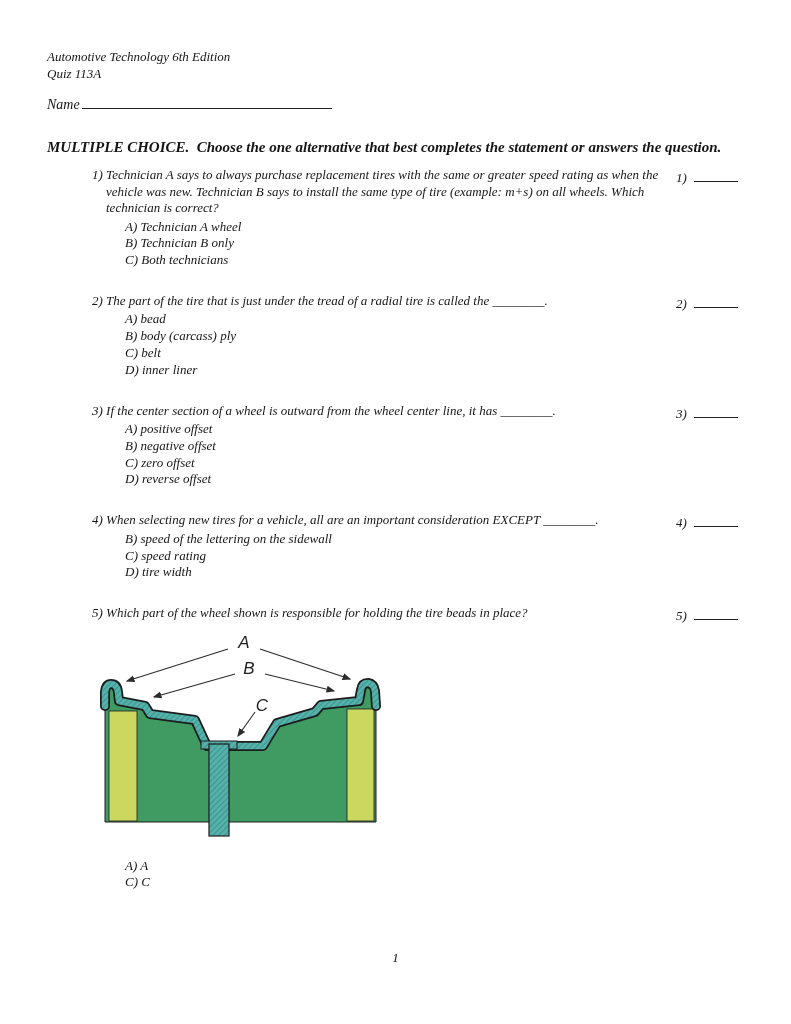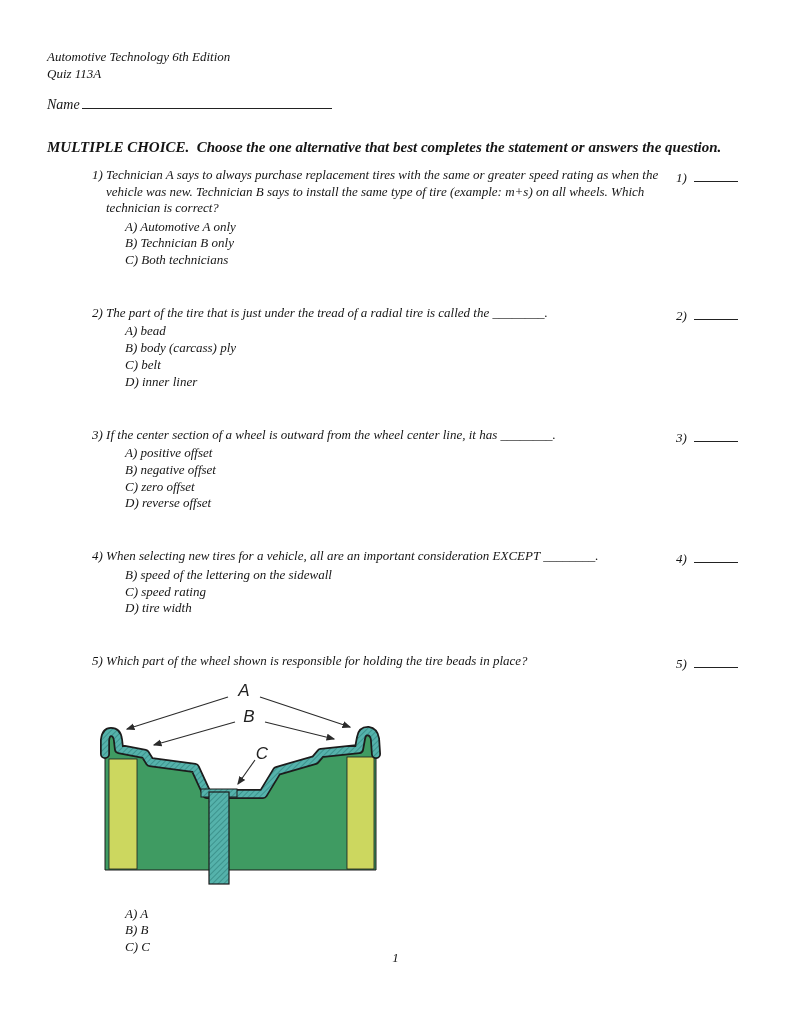--- a/index.html
+++ b/index.html
@@ -3,21 +3,21 @@
 <meta charset="utf-8">
 <style>
   html,body{margin:0;padding:0;}
   body{background:#ffffff;width:791px;height:1024px;overflow:hidden;
        font-family:"Liberation Serif","DejaVu Serif",serif;color:#151515;}
   .page{position:relative;width:791px;height:1024px;box-sizing:border-box;padding:48px 47px 0 47px;background:#fff;font-style:italic;}
   .header-line{font-size:13px;line-height:17px;}
   .name-row{margin-top:13px;font-size:14px;}
   .name-blank{display:inline-block;width:250px;height:13px;border-bottom:1px solid #222;margin-left:2px;vertical-align:baseline;}
   .instructions{margin-top:26px;font-size:15px;font-weight:bold;white-space:pre-wrap;line-height:17px;}
-  .question{display:flex;margin-top:36px;font-size:13px;}
+  .question{display:flex;margin-top:24px;font-size:13px;}
   .question.first{margin-top:11px;}
   .q-main{flex:1 1 auto;min-width:0;padding-left:45px;}
   .q-text{max-width:566px;line-height:16.5px;padding-left:14px;text-indent:-14px;}
   .choices{margin-top:2px;padding-left:33px;}
   .choice{line-height:16.8px;}
   .q-answer{flex:0 0 68px;white-space:nowrap;padding-top:1px;}
   .answer-blank{display:inline-block;width:44px;height:13px;border-bottom:1.4px solid #222;margin-left:7px;vertical-align:baseline;}
   .diagram{margin:6px 0 4px 5px;}
   .diag-label{font-family:"Liberation Sans","DejaVu Sans",sans-serif;font-size:17px;fill:#222;}
   .page-number{position:absolute;top:950px;left:0;width:100%;text-align:center;font-size:13px;}
@@ -35,21 +35,21 @@
   <div class="name-row">
     <span>Name</span><span class="name-blank"></span>
   </div>
 
   <div class="instructions">MULTIPLE CHOICE.  Choose the one alternative that best completes the statement or answers the question.</div>
 
   <div class="question first">
     <div class="q-main">
       <div class="q-text"><span>1)</span> <span>Technician A says to always purchase replacement tires with the same or greater speed rating as when the vehicle was new. Technician B says to install the same type of tire (example: m+s) on all wheels. Which technician is correct?</span></div>
       <div class="choices">
-        <div class="choice">A) Automotive A only</div>
+        <div class="choice">A) Technician A wheel</div>
         <div class="choice">B) Technician B only</div>
         <div class="choice">C) Both technicians</div>
       </div>
     </div>
     <div class="q-answer">
       <span>1)</span><span class="answer-blank"></span>
     </div>
   </div>
 
   <div class="question">
@@ -132,21 +132,20 @@
           </g>
 
           <text class="diag-label" x="147" y="20" text-anchor="middle">A</text>
           <text class="diag-label" x="152" y="46" text-anchor="middle">B</text>
           <text class="diag-label" x="165" y="83" text-anchor="middle">C</text>
         </svg>
       </div>
 
       <div class="choices">
         <div class="choice">A) A</div>
-        <div class="choice">B) B</div>
         <div class="choice">C) C</div>
       </div>
     </div>
     <div class="q-answer">
       <span>5)</span><span class="answer-blank"></span>
     </div>
   </div>
 
   <div class="page-number">1</div>
 

